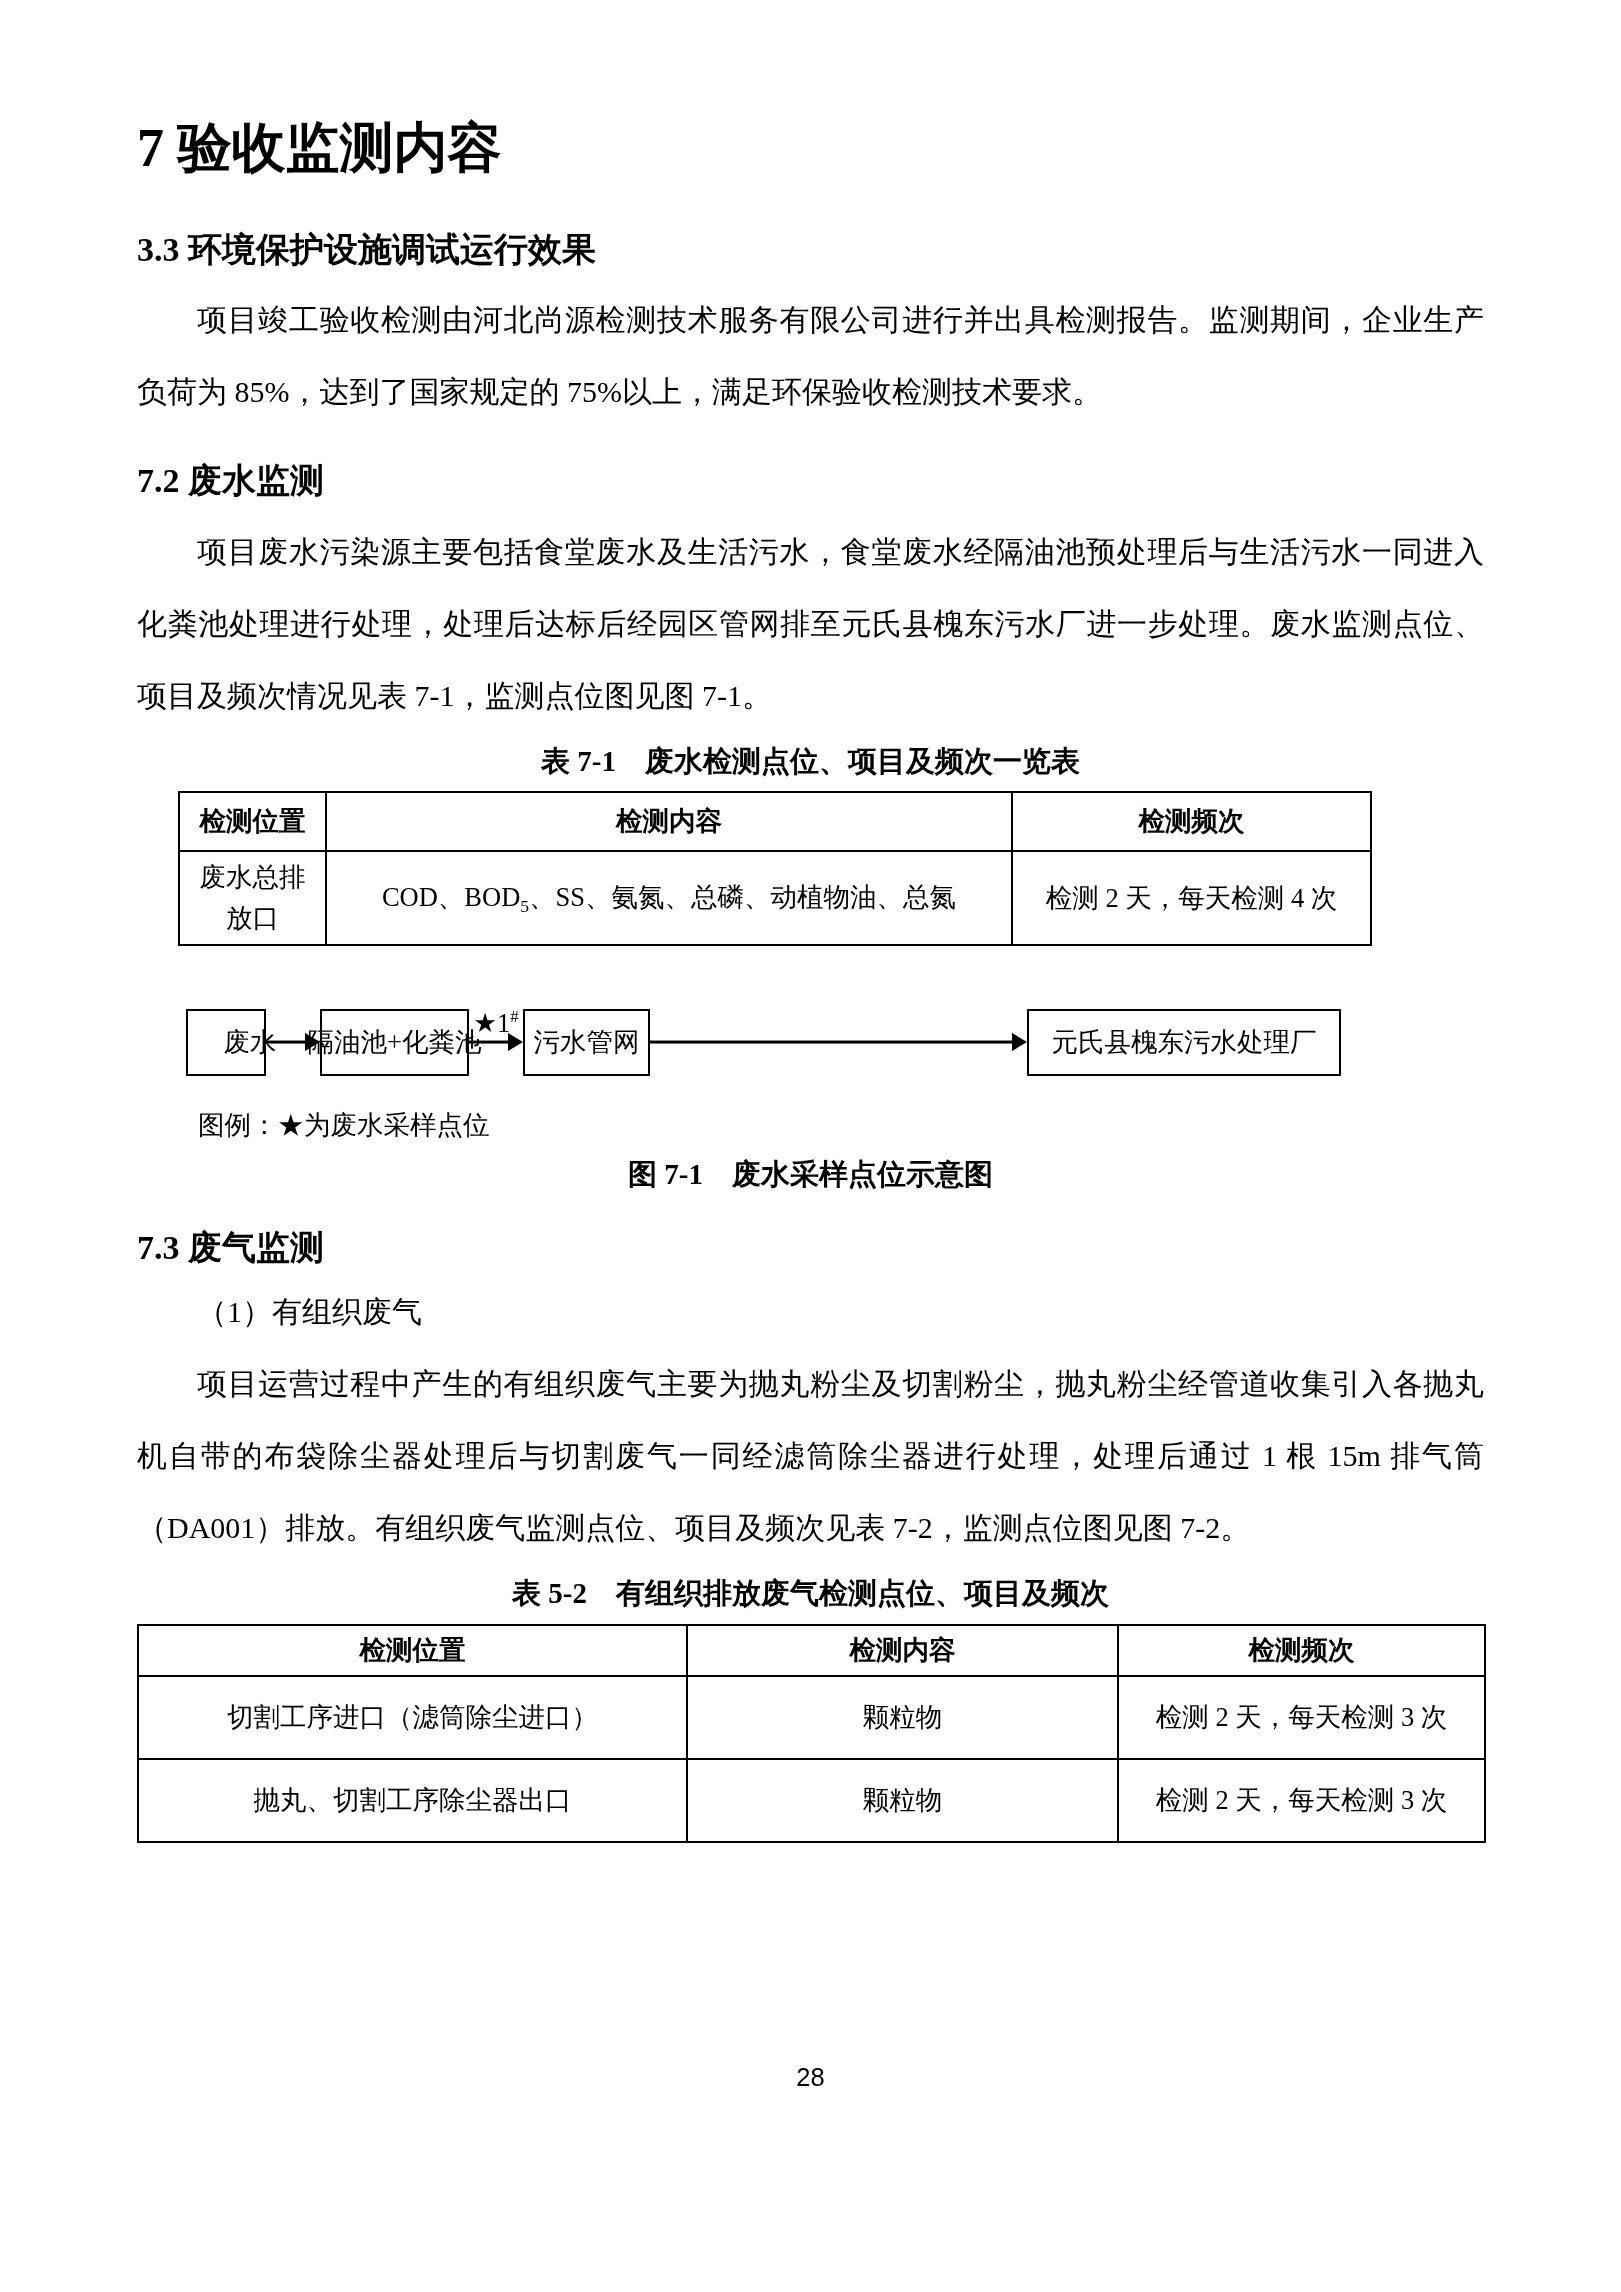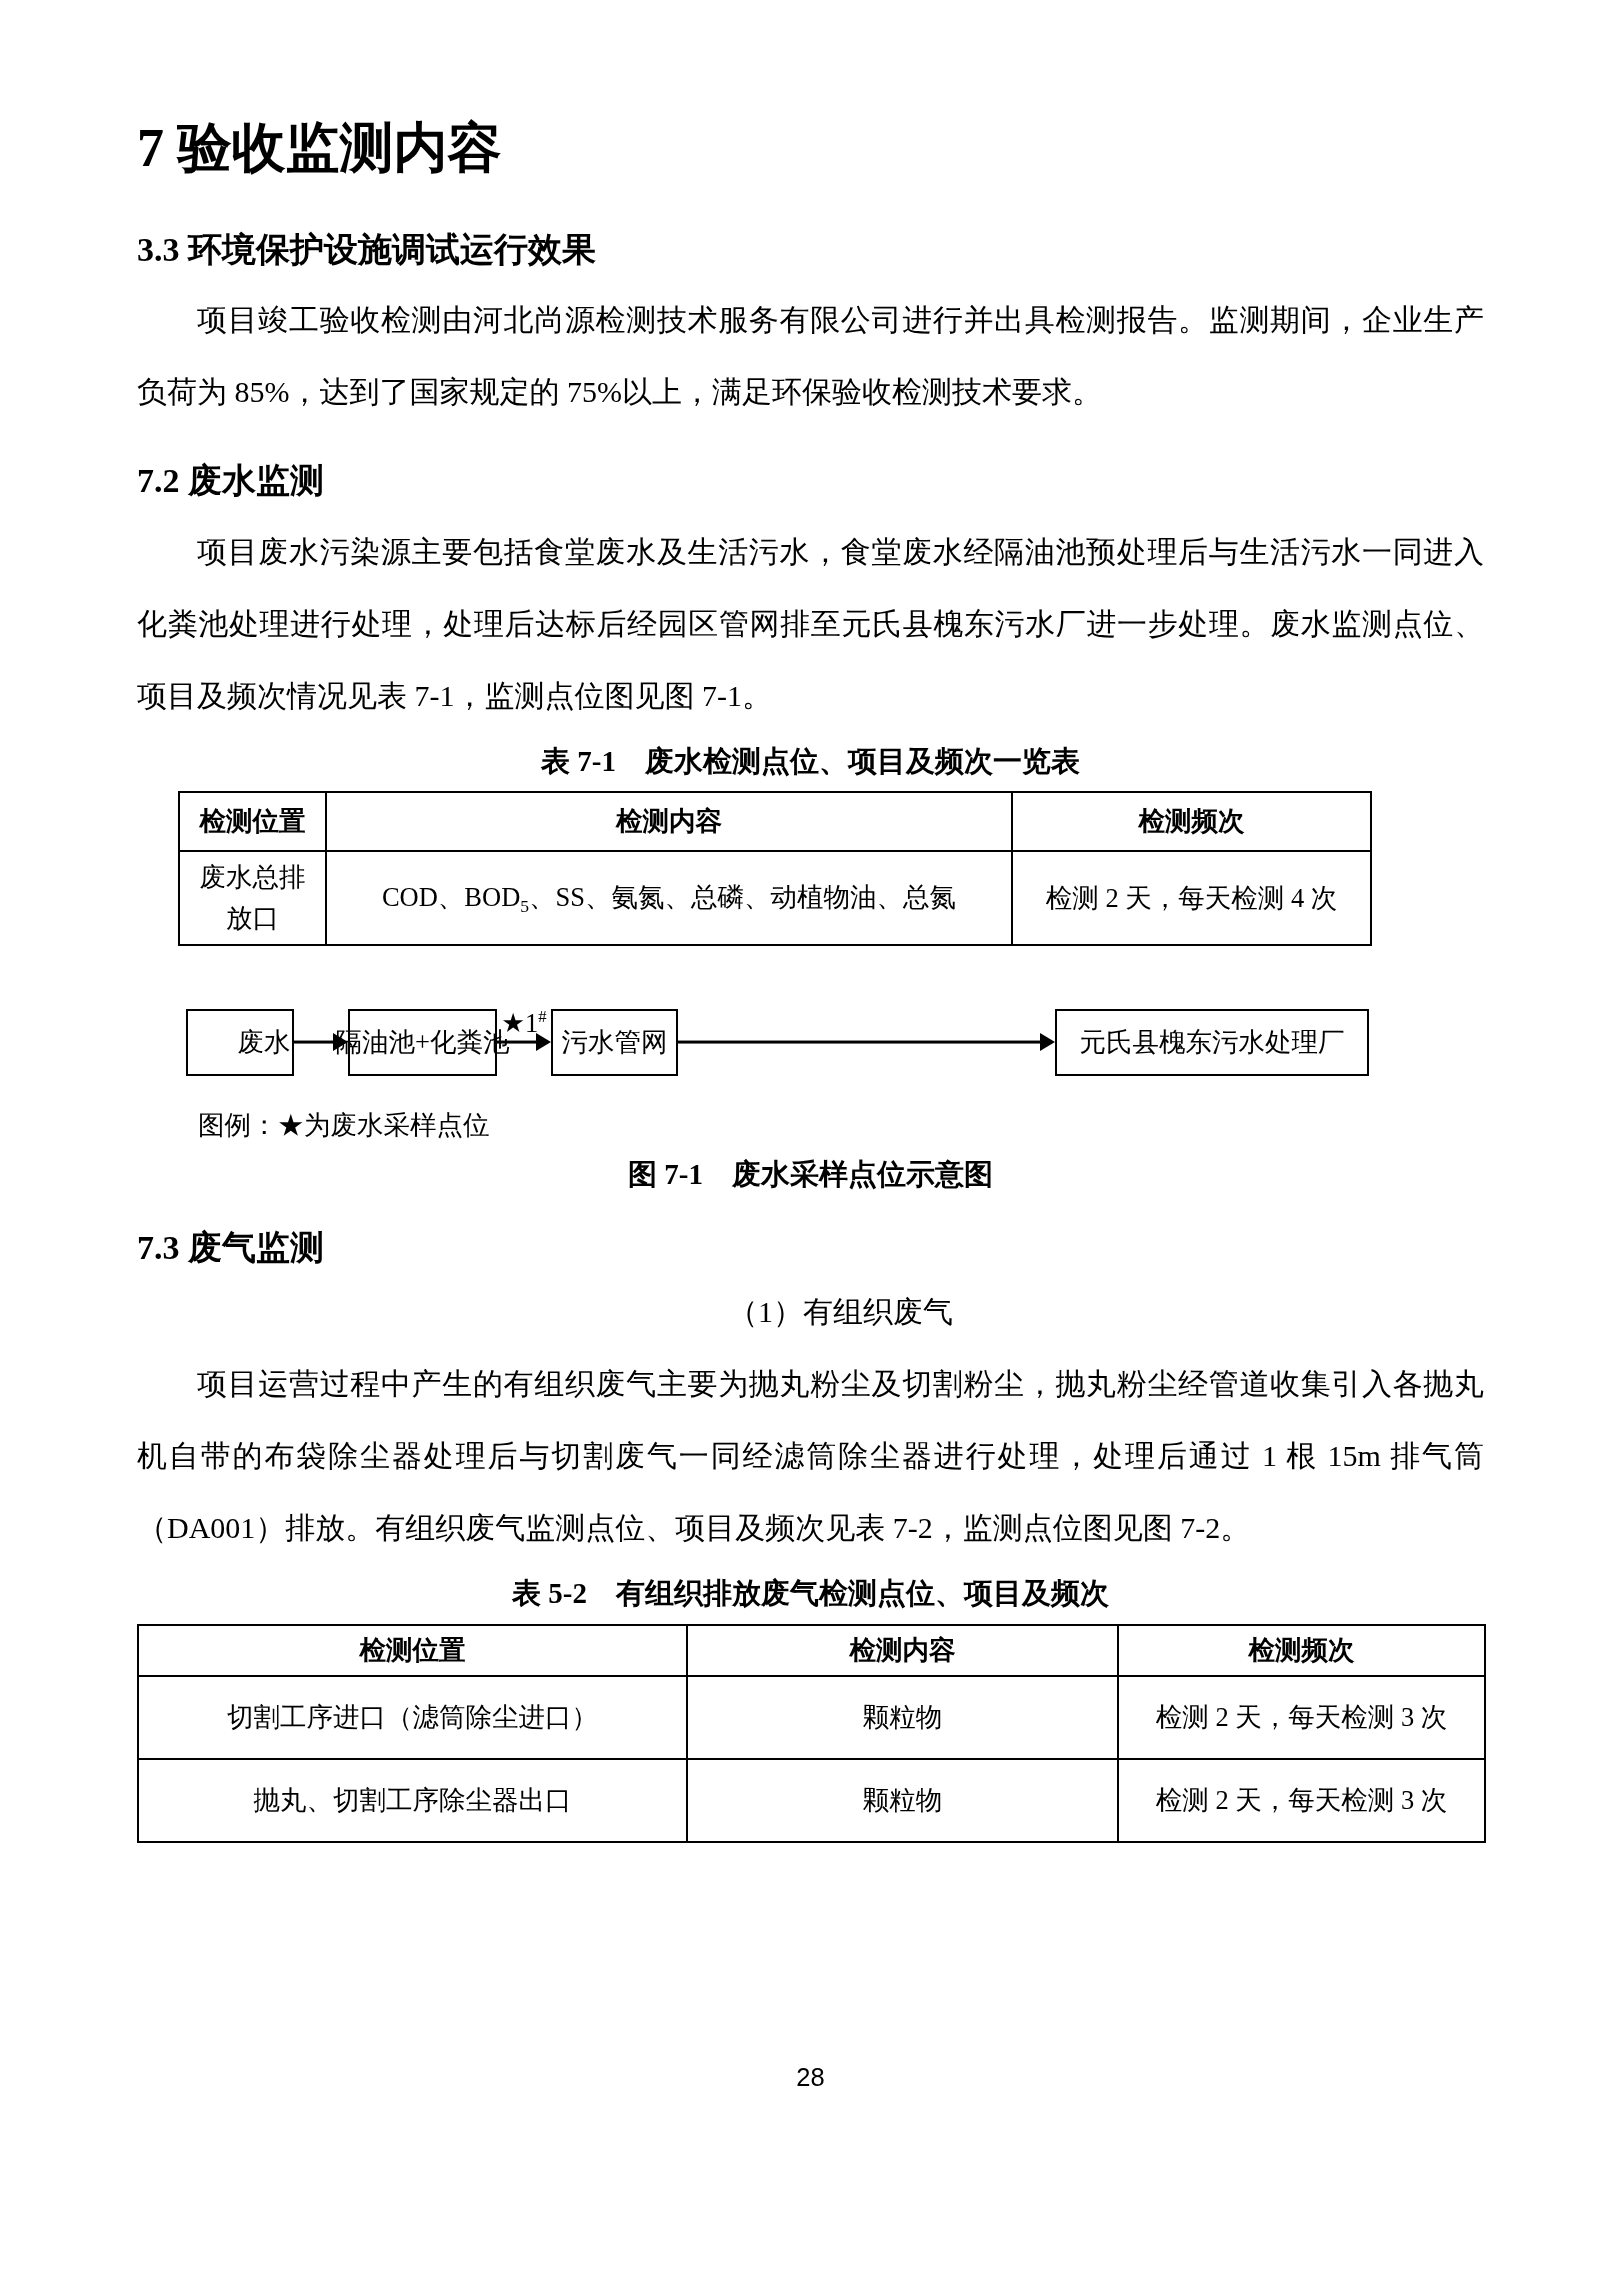--- a/index.html
+++ b/index.html
@@ -24,21 +24,21 @@
     font-size: 34px; font-weight: bold;
     margin: 33px 0 13.7px 0; line-height: 1.2;
   }
   p.body {
     font-size: 30px; line-height: 2.4;
     text-align: justify; text-indent: 2em;
     margin: 0 0 0 0;
   }
   p.subitem {
     font-size: 30px; line-height: 2.0;
-    text-indent: 2em; margin: 13.7px 0 5.9px 0; text-align: center;
+    text-indent: 2em; margin: 13.7px 0 5.9px 0;
   }
   .tbl-caption, .fig-caption {
     font-size: 29px; font-weight: bold;
     text-align: center; margin: 9.8px 0 9.8px 0;
   }
   table.doc {
     border-collapse: collapse;
     table-layout: fixed;
   }
   table.doc th, table.doc td {
@@ -60,21 +60,21 @@
   .flow {
     display: flex; align-items: center;
     margin: 47px 0 0 49px; height: 98px;
   }
   .fbox {
     border: 2px solid #000; height: 67px;
     display: flex; align-items: center; justify-content: center;
     font-size: 26.5px; white-space: nowrap; background: #fff;
     box-sizing: border-box;
   }
-  .fb1 { width: 108px; padding-left: 48px; }
+  .fb1 { width: 80px; padding-left: 48px; }
   .fb2 { width: 149px; }
   .fb3 { width: 127px; }
   .fb4 { width: 314px; }
   .arrow { position: relative; height: 23.5px; }
   .arrow::before {
     content: ""; position: absolute; left: 0; right: 12.7px; top: 50%;
     height: 2.9px; background: #000; transform: translateY(-50%);
   }
   .arrow::after {
     content: ""; position: absolute; right: 0; top: 50%;

